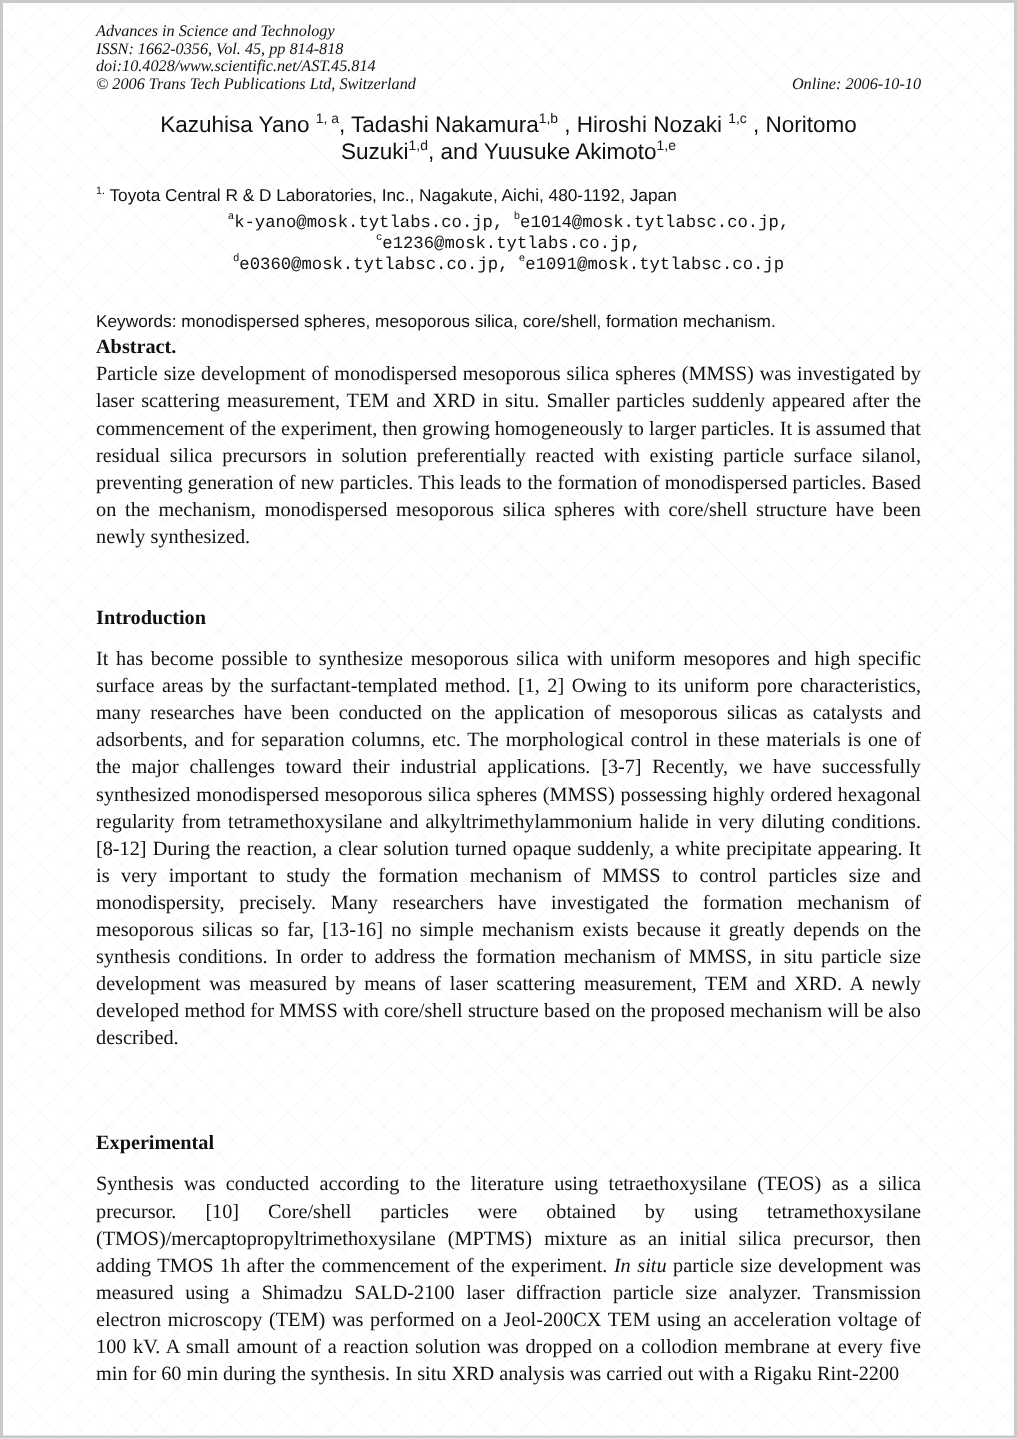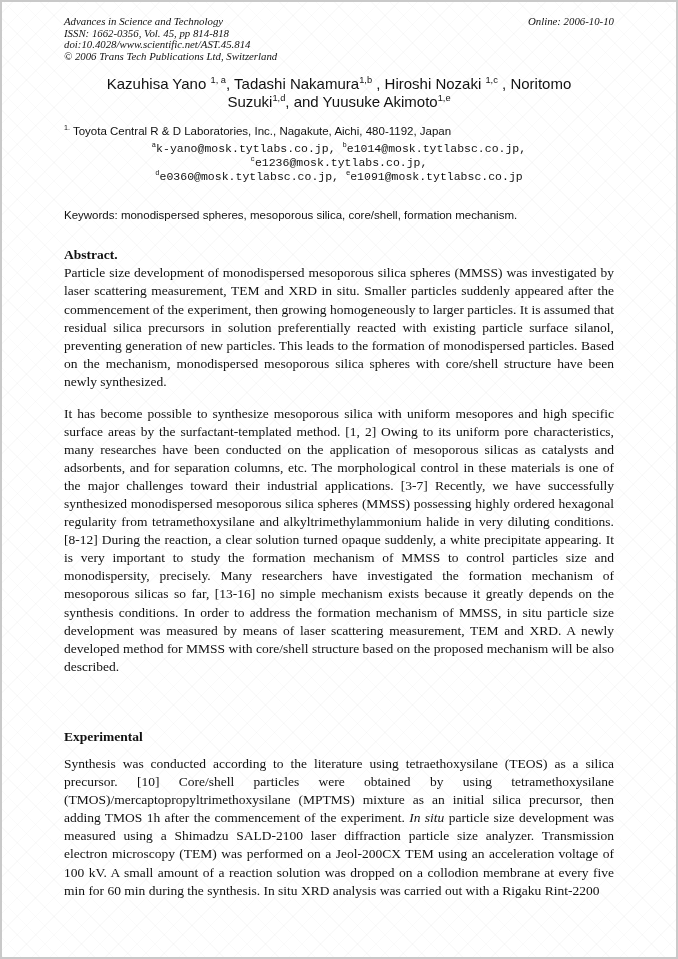--- a/index.html
+++ b/index.html
@@ -25,20 +25,21 @@
     padding: 14px 62px 0 62px;
   }
   
   .hdr {
     display: flex;
     justify-content: space-between;
     font-family: "Liberation Serif", serif;
     font-style: italic;
     font-size: 10.8px;
     line-height: 11.6px;
+    align-items: flex-end;
   }
   .hdr-left div { white-space: nowrap; }
   .hdr-right { white-space: nowrap; }
   
   .title {
     margin-top: 26px;
     text-align: center;
     font-family: "Liberation Sans", sans-serif;
     font-weight: bold;
     font-size: 15.5px;
@@ -78,21 +79,21 @@
     line-height: 14px;
   }
   .keywords .kw-label { font-weight: normal; }
   
   .sec-heading {
     font-family: "Liberation Serif", serif;
     font-weight: bold;
     font-size: 13.5px;
     line-height: 18px;
   }
-  .abstract-heading { margin-top: 24px; }
+  .abstract-heading { }
   .intro-heading { margin-top: 36px; }
   .exp-heading { margin-top: 52px; }
   .body-par {
     font-family: "Liberation Serif", serif;
     font-size: 13.5px;
     line-height: 18.1px;
     text-align: justify;
     margin-top: 0;
   }
   .intro-par, .exp-par { margin-top: 9px; }
@@ -132,19 +133,20 @@
       <span><sup>e</sup><span>e1091@mosk.tytlabsc.co.jp</span></span>
     </div>
 
     <div class="keywords">
       <span class="kw-label">Keywords:</span><span> monodispersed spheres, mesoporous silica, core/shell, formation mechanism.</span>
     </div>
 
     <div class="sec-heading abstract-heading">Abstract.</div>
     <p class="body-par abstract-par">Particle size development of monodispersed mesoporous silica spheres (MMSS) was investigated by laser scattering measurement, TEM and XRD in situ. Smaller particles suddenly appeared after the commencement of the experiment, then growing homogeneously to larger particles. It is assumed that residual silica precursors in solution preferentially reacted with existing particle surface silanol, preventing generation of new particles. This leads to the formation of monodispersed particles. Based on the mechanism, monodispersed mesoporous silica spheres with core/shell structure have been newly synthesized.</p>
 
+    <div class="sec-heading intro-heading">Introduction</div>
     <p class="body-par intro-par">It has become possible to synthesize mesoporous silica with uniform mesopores and high specific surface areas by the surfactant-templated method. [1, 2] Owing to its uniform pore characteristics, many researches have been conducted on the application of mesoporous silicas as catalysts and adsorbents, and for separation columns, etc. The morphological control in these materials is one of the major challenges toward their industrial applications. [3-7] Recently, we have successfully synthesized monodispersed mesoporous silica spheres (MMSS) possessing highly ordered hexagonal regularity from tetramethoxysilane and alkyltrimethylammonium halide in very diluting conditions. [8-12]  During the reaction, a clear solution turned opaque suddenly, a white precipitate appearing. It is very important to study the formation mechanism of MMSS to control particles size and monodispersity, precisely. Many researchers have investigated the formation mechanism of mesoporous silicas so far, [13-16] no simple mechanism exists because it greatly depends on the synthesis conditions. In order to address the formation mechanism of MMSS, in situ particle size development was measured by means of laser scattering measurement, TEM and XRD. A newly developed method for MMSS with core/shell structure based on the proposed mechanism will be also described.</p>
 
     <div class="sec-heading exp-heading">Experimental</div>
     <p class="body-par exp-par"><span>Synthesis was conducted according to the literature using tetraethoxysilane (TEOS) as a silica precursor. [10] Core/shell particles were obtained by using tetramethoxysilane (TMOS)/mercaptopropyltrimethoxysilane (MPTMS) mixture as an initial silica precursor, then adding TMOS 1h after the commencement of the experiment. </span><span class="italic">In situ</span><span> particle size development was measured using a Shimadzu SALD-2100 laser diffraction particle size analyzer. Transmission electron microscopy (TEM) was performed on a Jeol-200CX TEM using an acceleration voltage of 100 kV. A small amount of a reaction solution was dropped on a collodion membrane at every five min for 60 min during the synthesis. In situ XRD analysis was carried out with a Rigaku Rint-2200</span></p>
 
   </div>
 </div>
 
 </body></html>

